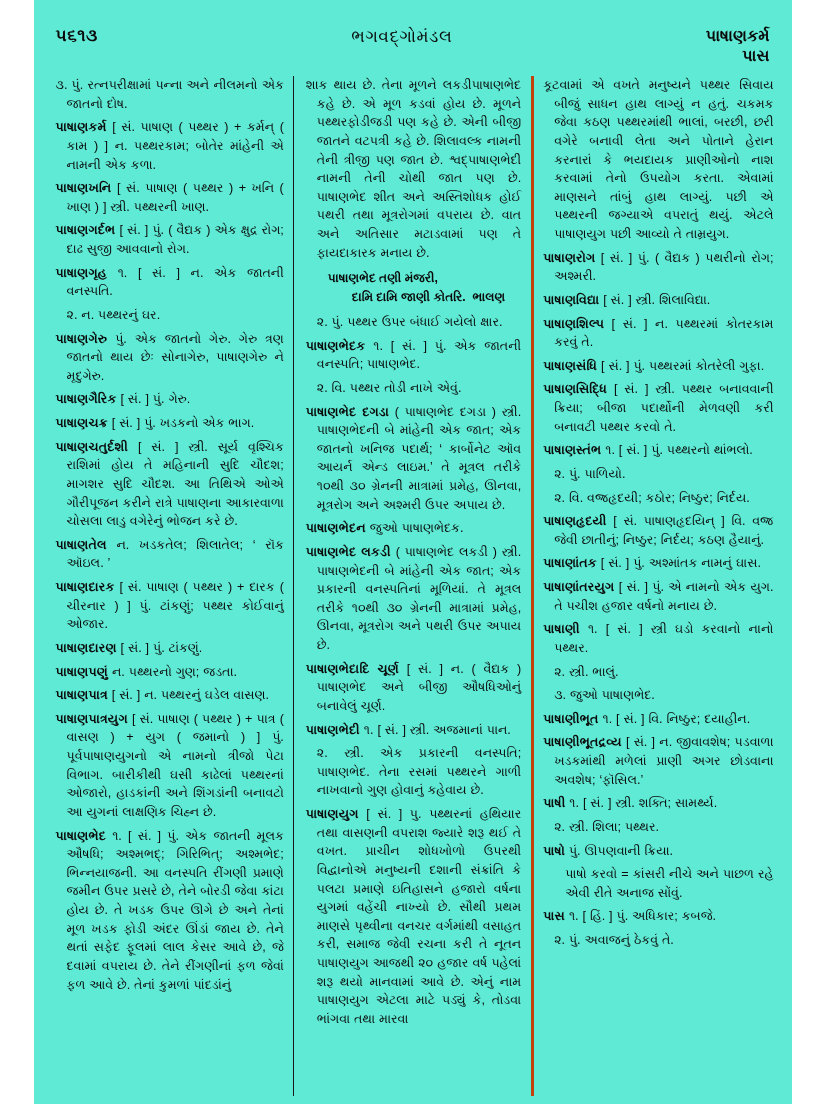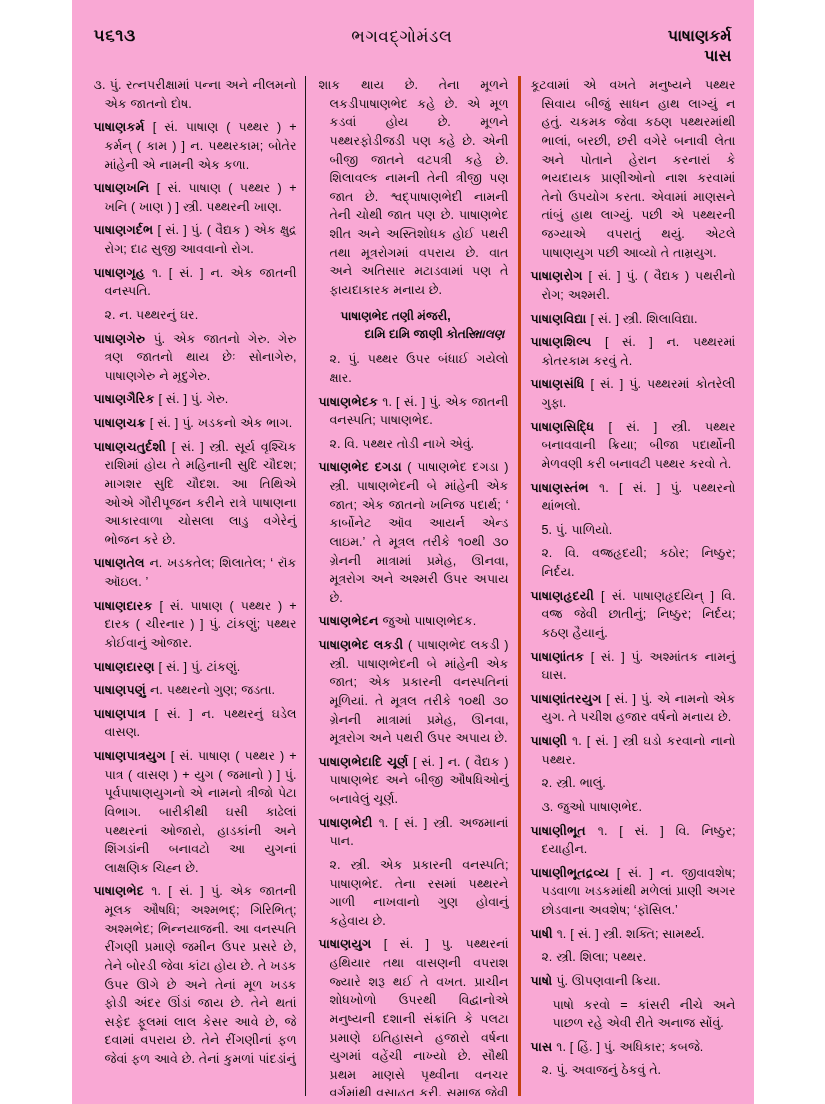--- a/index.html
+++ b/index.html
@@ -7,24 +7,24 @@
     margin: 0;
     padding: 0;
     background: #ffffff;
   }
   body {
     font-family: "Liberation Sans", "DejaVu Sans", sans-serif;
     color: #0a0a0a;
   }
   .page {
     position: relative;
-    width: 682px;
+    width: 758px;
     height: 1104px;
     margin: 0 auto;
-    background: #f9a8d4;
+    background: #5eead4;
     overflow: hidden;
     box-sizing: border-box;
   }
 
   
   .page-header {
     position: absolute;
     top: 26px;
     left: 22px;
     right: 22px;
@@ -109,22 +109,21 @@
     display: block;
     font-weight: bold;
     white-space: nowrap;
   }
   .verse-line.l1 { padding-left: 22px; }
   .verse-line.l2 { padding-left: 46px; }
   .verse-attrib {
     float: right;
     font-weight: bold;
     margin-top: -19px;
-    margin-right: 4px;
-    font-style: italic;
+    margin-right: 16px;
   }
   .clear { clear: both; }
   .subentry-line {
     text-indent: 0;
     padding-left: 22px;
   }
 </style>
 </head>
 <body>
 
@@ -179,21 +178,21 @@
         <div class="entry"><span><b class="hw">પાષાણયુગ</b> [ સં. ] પુ. પથ્થરનાં હથિયાર તથા</span> <span>વાસણની વપરાશ જ્યારે શરૂ થઈ તે વખત.</span> <span>પ્રાચીન શોધખોળો ઉપરથી વિદ્વાનોએ મનુષ્યની</span> <span>દશાની સંક્રાંતિ કે પલટા પ્રમાણે ઇતિહાસને હજારો</span> <span>વર્ષના યુગમાં વહેંચી નાખ્યો છે. સૌથી પ્રથમ</span> <span>માણસે પૃથ્વીના વનચર વર્ગમાંથી વસાહત કરી,</span> <span>સમાજ જેવી રચના કરી તે નૂતન પાષાણયુગ</span> <span>આજથી ૨૦ હજાર વર્ષ પહેલાં શરૂ થયો</span> <span>માનવામાં આવે છે. એનું નામ પાષાણયુગ</span> <span>એટલા માટે પડ્યું કે, તોડવા ભાંગવા તથા મારવા</span></div>
       </div>
     <div class="col c3">
         <div class="entry"><span>કૂટવામાં એ વખતે મનુષ્યને પથ્થર સિવાય</span> <span>બીજું સાધન હાથ લાગ્યું ન હતું. ચકમક જેવા</span> <span>કઠણ પથ્થરમાંથી ભાલાં, બરછી, છરી વગેરે</span> <span>બનાવી લેતા અને પોતાને હેરાન કરનારાં કે</span> <span>ભયદાયક પ્રાણીઓનો નાશ કરવામાં તેનો</span> <span>ઉપયોગ કરતા. એવામાં માણસને તાંબું હાથ</span> <span>લાગ્યું. પછી એ પથ્થરની જગ્યાએ વપરાતું થયું.</span> <span>એટલે પાષાણયુગ પછી આવ્યો તે તામ્રયુગ.</span></div>
         <div class="entry"><span><b class="hw">પાષાણરોગ</b> [ સં. ] પું. ( વૈદ્યક ) પથરીનો રોગ;</span> <span>અશ્મરી.</span></div>
         <div class="entry"><span><b class="hw">પાષાણવિદ્યા</b> [ સં. ] સ્ત્રી. શિલાવિદ્યા.</span></div>
         <div class="entry"><span><b class="hw">પાષાણશિલ્પ</b> [ સં. ] ન. પથ્થરમાં કોતરકામ</span> <span>કરવું તે.</span></div>
         <div class="entry"><span><b class="hw">પાષાણસંધિ</b> [ સં. ] પું. પથ્થરમાં કોતરેલી</span> <span>ગુફા.</span></div>
         <div class="entry"><span><b class="hw">પાષાણસિદ્ધિ</b> [ સં. ] સ્ત્રી. પથ્થર બનાવવાની</span> <span>ક્રિયા; બીજા પદાર્થોની મેળવણી કરી બનાવટી</span> <span>પથ્થર કરવો તે.</span></div>
         <div class="entry"><span><b class="hw">પાષાણસ્તંભ</b> ૧. [ સં. ] પું. પથ્થરનો થાંભલો.</span></div>
-        <div class="entry sense"><span>5. પું. પાળિયો.</span></div>
+        <div class="entry sense"><span>૨. પું. પાળિયો.</span></div>
         <div class="entry sense"><span>૨. વિ. વજ્રહૃદયી; કઠોર; નિષ્ઠુર; નિર્દય.</span></div>
         <div class="entry"><span><b class="hw">પાષાણહૃદયી</b> [ સં. પાષાણહૃદયિન્ ] વિ. વજ્ર</span> <span>જેવી છાતીનું; નિષ્ઠુર; નિર્દય; કઠણ હૈયાનું.</span></div>
         <div class="entry"><span><b class="hw">પાષાણાંતક</b> [ સં. ] પું. અશ્માંતક નામનું ઘાસ.</span></div>
         <div class="entry"><span><b class="hw">પાષાણાંતરયુગ</b> [ સં. ] પું. એ નામનો એક</span> <span>યુગ. તે પચીશ હજાર વર્ષનો મનાય છે.</span></div>
         <div class="entry"><span><b class="hw">પાષાણી</b> ૧. [ સં. ] સ્ત્રી ઘડો કરવાનો નાનો</span> <span>પથ્થર.</span></div>
         <div class="entry sense"><span>૨. સ્ત્રી. ભાલું.</span></div>
         <div class="entry sense"><span>૩. જુઓ પાષાણભેદ.</span></div>
         <div class="entry"><span><b class="hw">પાષાણીભૂત</b> ૧. [ સં. ] વિ. નિષ્ઠુર; દયાહીન.</span></div>
         <div class="entry"><span><b class="hw">પાષાણીભૂતદ્રવ્ય</b> [ સં. ] ન. જીવાવશેષ;</span> <span>પડવાળા ખડકમાંથી મળેલાં પ્રાણી અગર</span> <span>છોડવાના અવશેષ; ‘ફૉસિલ.’</span></div>
         <div class="entry"><span><b class="hw">પાષી</b> ૧. [ સં. ] સ્ત્રી. શક્તિ; સામર્થ્ય.</span></div>

